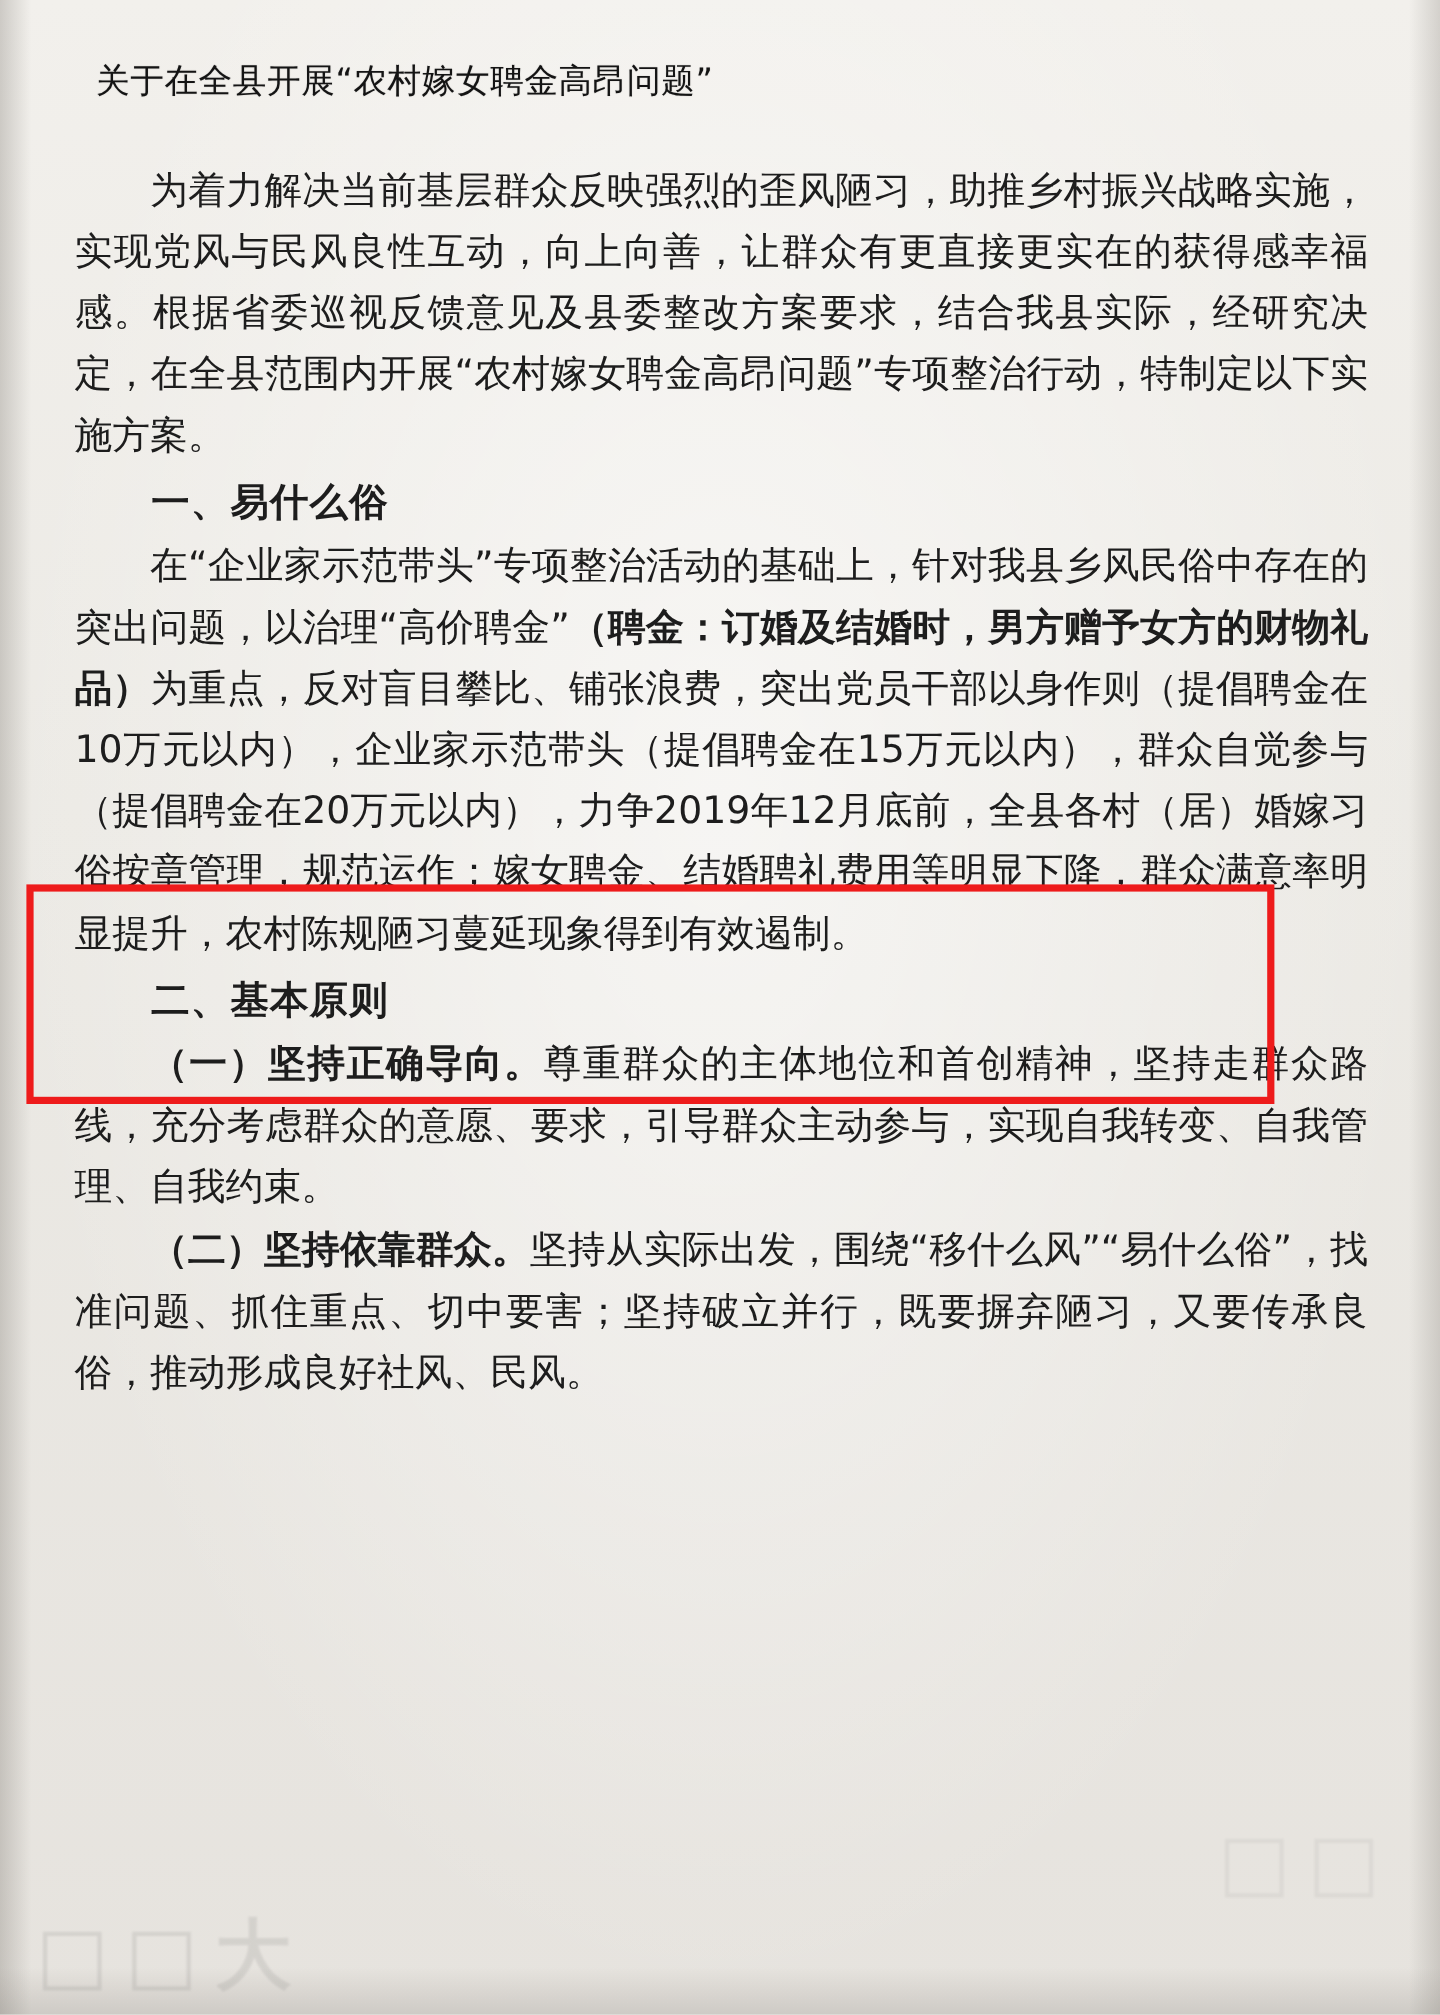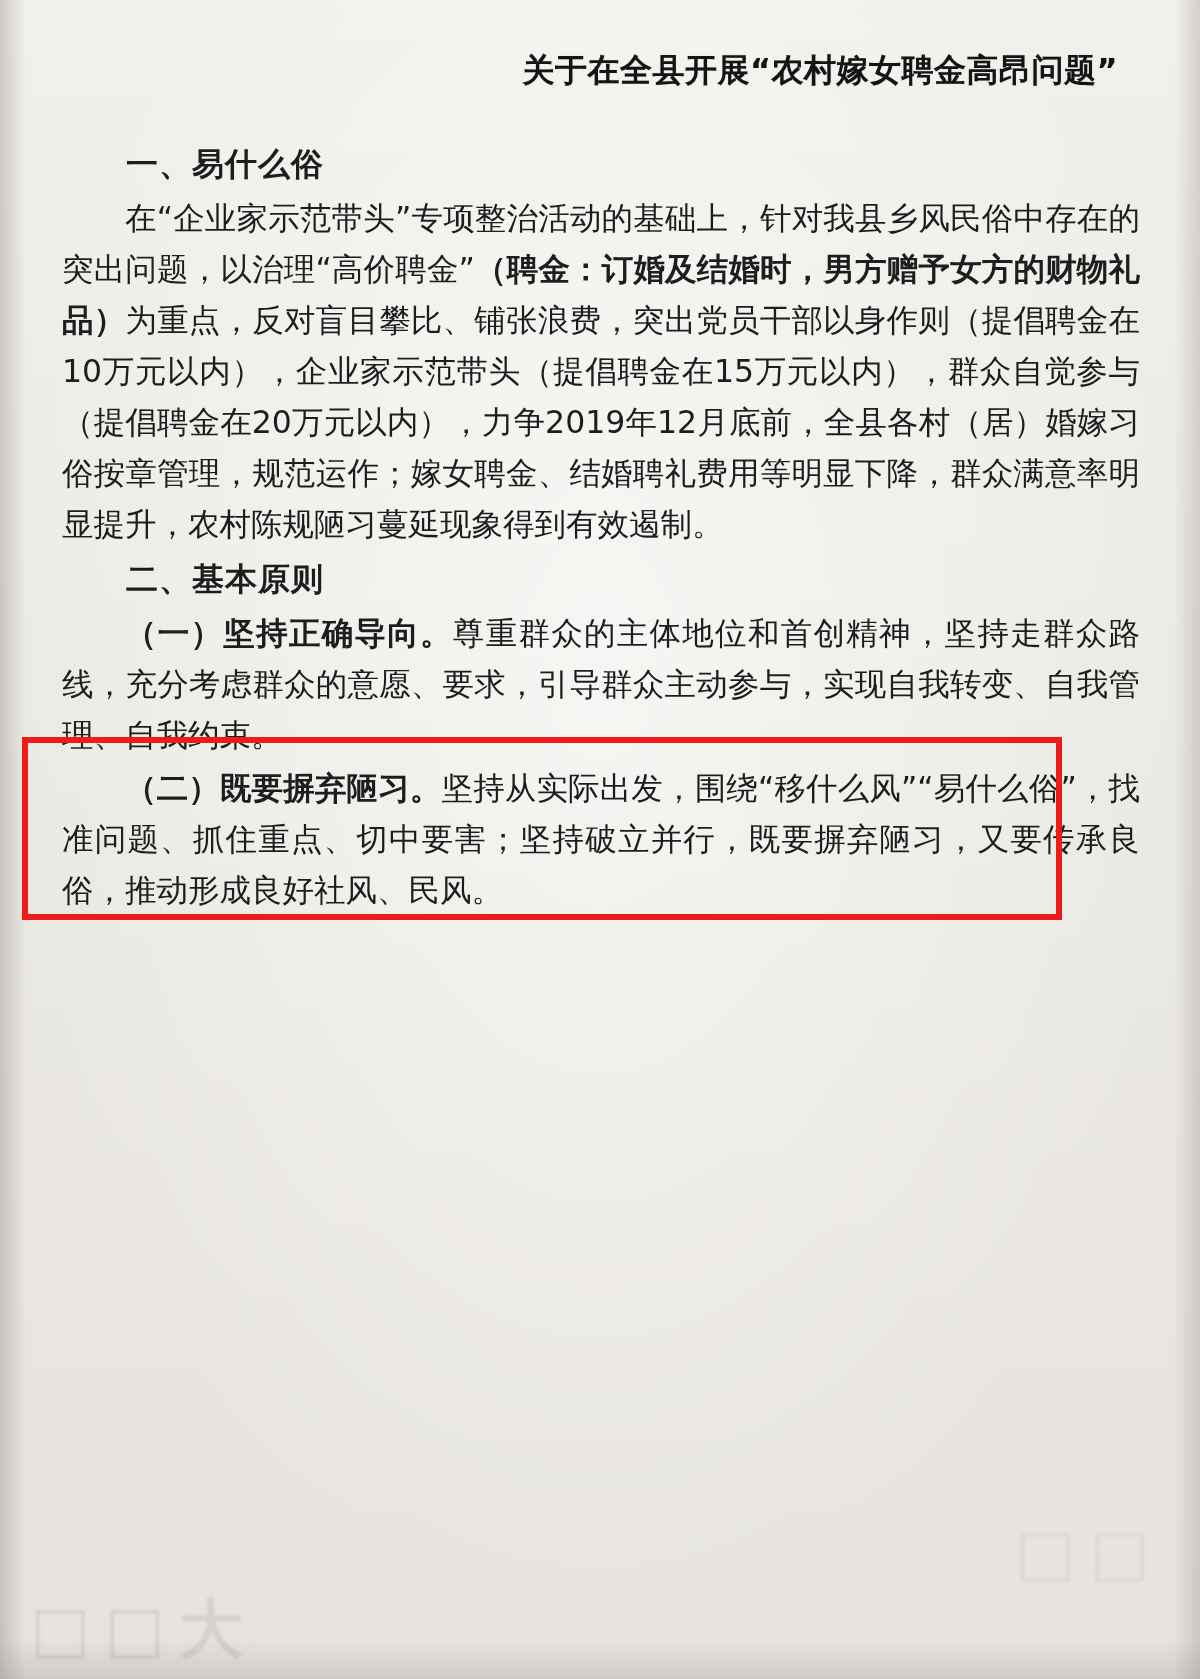--- a/index.html
+++ b/index.html
@@ -25,23 +25,23 @@
       radial-gradient(ellipse at 50% 40%, rgba(255,255,255,0.55) 0%, rgba(255,255,255,0.0) 70%),
       linear-gradient(180deg, #f2f0ec 0%, #eceae5 40%, #e6e3de 100%);
     pointer-events: none;
   }
   .content {
     position: relative;
     z-index: 2;
     padding: 38px 60px 0 62px;
   }
   .doc-title {
-    text-align: right;
-    font-weight: 700;
-    font-size: 32px;
+    text-align: left;
+    font-weight: 400;
+    font-size: 28px;
     line-height: 1.42;
     letter-spacing: 0.5px;
     color: #141414;
     margin: 10px 22px 0 18px;
     text-shadow: 0 0 1px rgba(0,0,0,0.25);
   }
   .title-line {
     display: block;
   }
   .title-line.second {
@@ -126,30 +126,31 @@
 <div id="page">
 
   <div class="content">
 
     <h1 class="doc-title">
       <span class="title-line">关于在全县开展“农村嫁女聘金高昂问题”</span>
     </h1>
 
     <div class="body-block">
 
+      <p class="para">为着力解决当前基层群众反映强烈的歪风陋习，助推乡村振兴战略实施，实现党风与民风良性互动，向上向善，让群众有更直接更实在的获得感幸福感。根据省委巡视反馈意见及县委整改方案要求，结合我县实际，经研究决定，在全县范围内开展“农村嫁女聘金高昂问题”专项整治行动，特制定以下实施方案。</p>
 
       <p class="section-head">一、易什么俗</p>
 
       <p class="para"><span>在“企业家示范带头”专项整治活动的基础上，针对我县乡风民俗中存在的突出问题，以治理“高价聘金”</span><span class="b">（聘金：订婚及结婚时，男方赠予女方的财物礼品）</span><span>为重点，反对盲目攀比、铺张浪费，突出党员干部以身作则（提倡聘金在10万元以内），企业家示范带头（提倡聘金在15万元以内），群众自觉参与（提倡聘金在20万元以内），力争2019年12月底前，全县各村（居）婚嫁习俗按章管理，规范运作；嫁女聘金、结婚聘礼费用等明显下降，群众满意率明显提升，农村陈规陋习蔓延现象得到有效遏制。</span></p>
 
       <p class="section-head">二、基本原则</p>
 
       <p class="para"><span class="sub-head">（一）坚持正确导向。</span><span>尊重群众的主体地位和首创精神，坚持走群众路线，充分考虑群众的意愿、要求，引导群众主动参与，实现自我转变、自我管理、自我约束。</span></p>
 
-      <p class="para"><span class="sub-head">（二）既要摒弃陋习。</span><span>坚持从实际出发，围绕“移什么风”“易什么俗”，找准问题、抓住重点、切中要害；坚持破立并行，既要摒弃陋习，又要传承良俗，推动形成良好社风、民风。</span></p>
+      <p class="para"><span class="sub-head">（二）坚持依靠群众。</span><span>坚持从实际出发，围绕“移什么风”“易什么俗”，找准问题、抓住重点、切中要害；坚持破立并行，既要摒弃陋习，又要传承良俗，推动形成良好社风、民风。</span></p>
 
 
     </div>
   </div>
 
   <div class="redbox" style="left: 22px; top: 737px; width: 1040px; height: 183px; border-color: rgb(238, 27, 27);"></div>
 
   <div class="smudge left">□□大</div>
   <div class="smudge right">□□</div>
 

